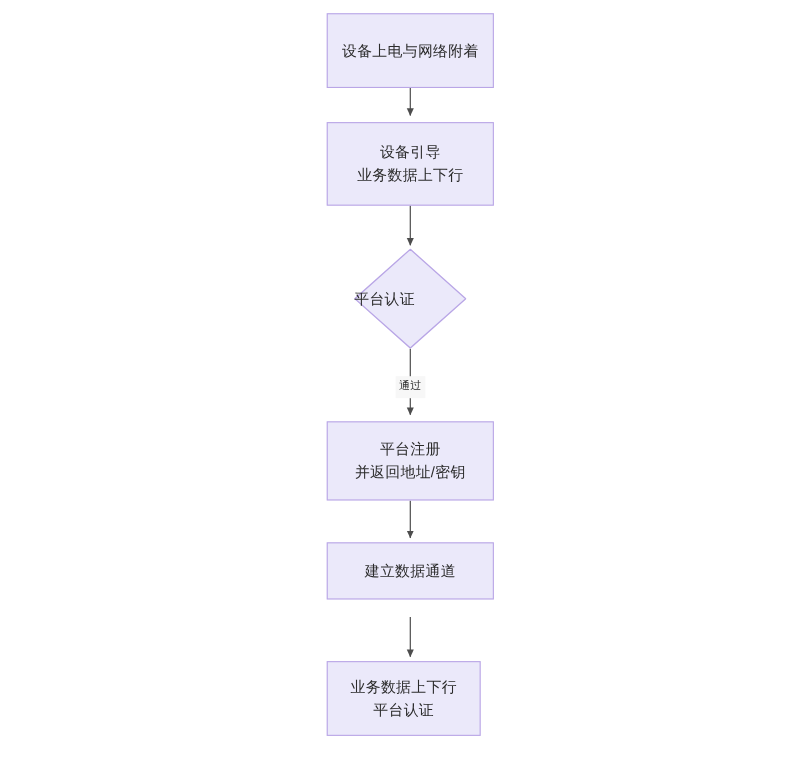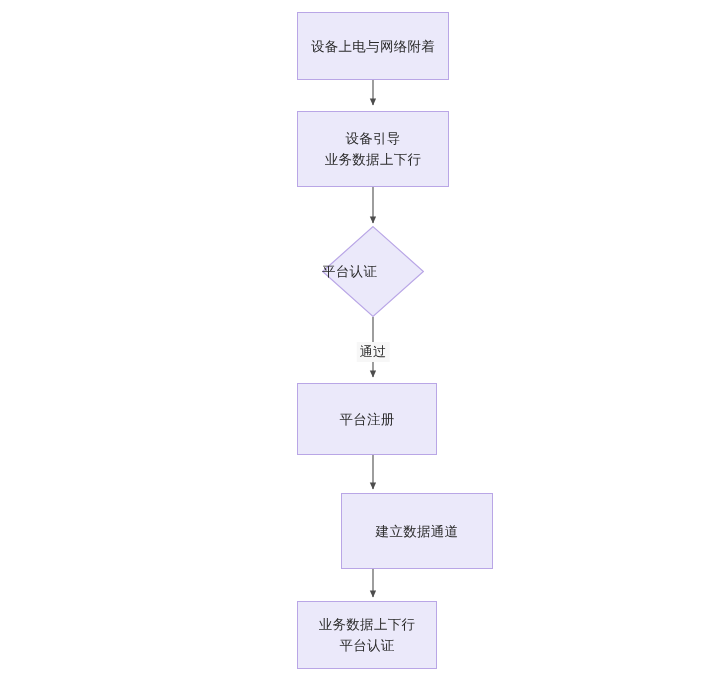--- a/index.html
+++ b/index.html
@@ -74,21 +74,21 @@
     text-align: center;
     white-space: nowrap;
   }
 
   
   .edge-label {
     position: absolute;
     z-index: 3;
     background: #f7f7f7;
     color: #2b2b2b;
-    font-size: 13px;
+    font-size: 10px;
     line-height: 18px;
     letter-spacing: 0.3px;
     padding: 1px 3px;
     white-space: nowrap;
     transform: translate(-50%, -50%);
   }
 
   .node-line { display: block; }
 </style>
 </head>
@@ -123,25 +123,26 @@
 
   <div class="decision-wrap" style="left:322px; top:226px; width:102px; height:91px;">
     <svg class="decision-shape" viewBox="0 0 102 91" preserveAspectRatio="none">
       <polygon points="51,0.6 101.4,45.5 51,90.4 0.6,45.5" fill="#ebe9fa" stroke="#b9a6e6" stroke-width="1.2"></polygon>
     </svg>
     <span class="decision-label">平台认证</span>
   </div>
 
   <span class="edge-label" style="left:373px; top:352px;">通过</span>
 
-  <div class="node" style="left:297px; top:383px; width:140px; height:72px;">
+  <div class="node" style="left:297px; top:383px; width:152px; height:72px;">
     <span class="node-line">平台注册</span>
+    <span class="node-line">并返回地址/密钥</span>
   </div>
 
-  <div class="node" style="left:297px; top:493px; width:152px; height:76px;margin-left:44px;">
+  <div class="node" style="left:297px; top:493px; width:152px; height:52px;">
     <span class="node-line">建立数据通道</span>
   </div>
 
   <div class="node" style="left:297px; top:601px; width:140px; height:68px;">
     <span class="node-line">业务数据上下行</span>
     <span class="node-line">平台认证</span>
   </div>
 
 </div>
 

